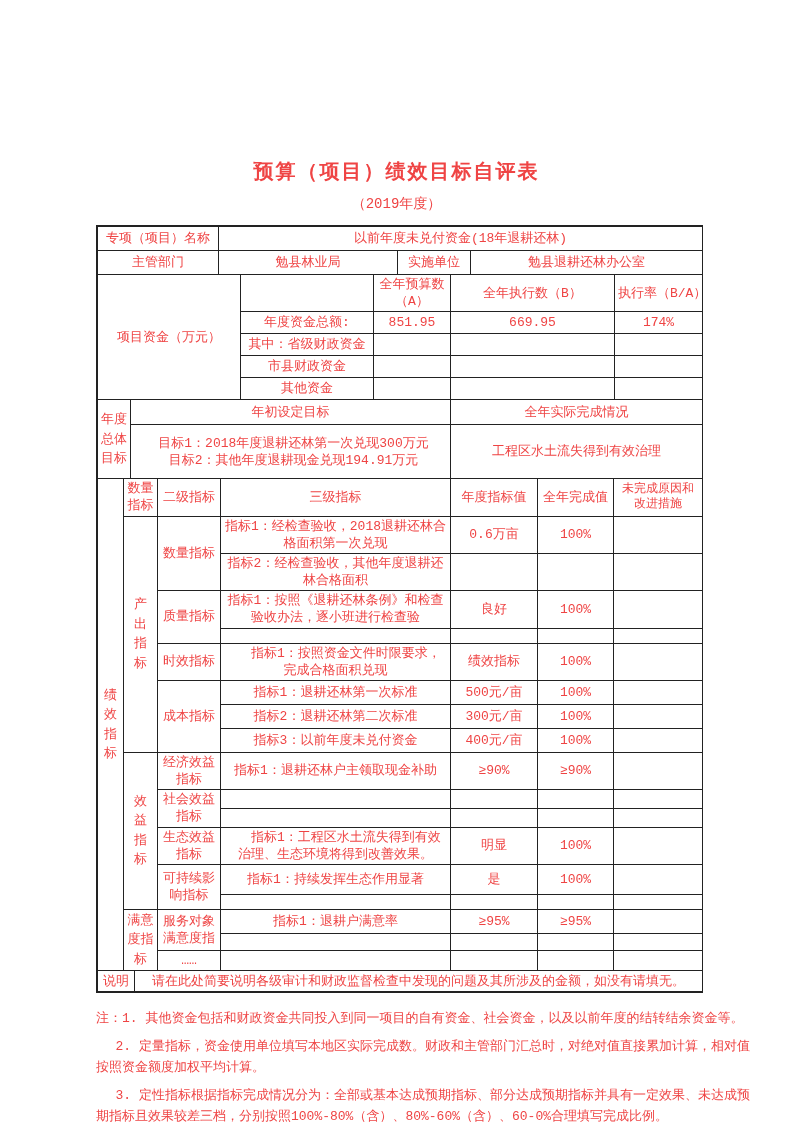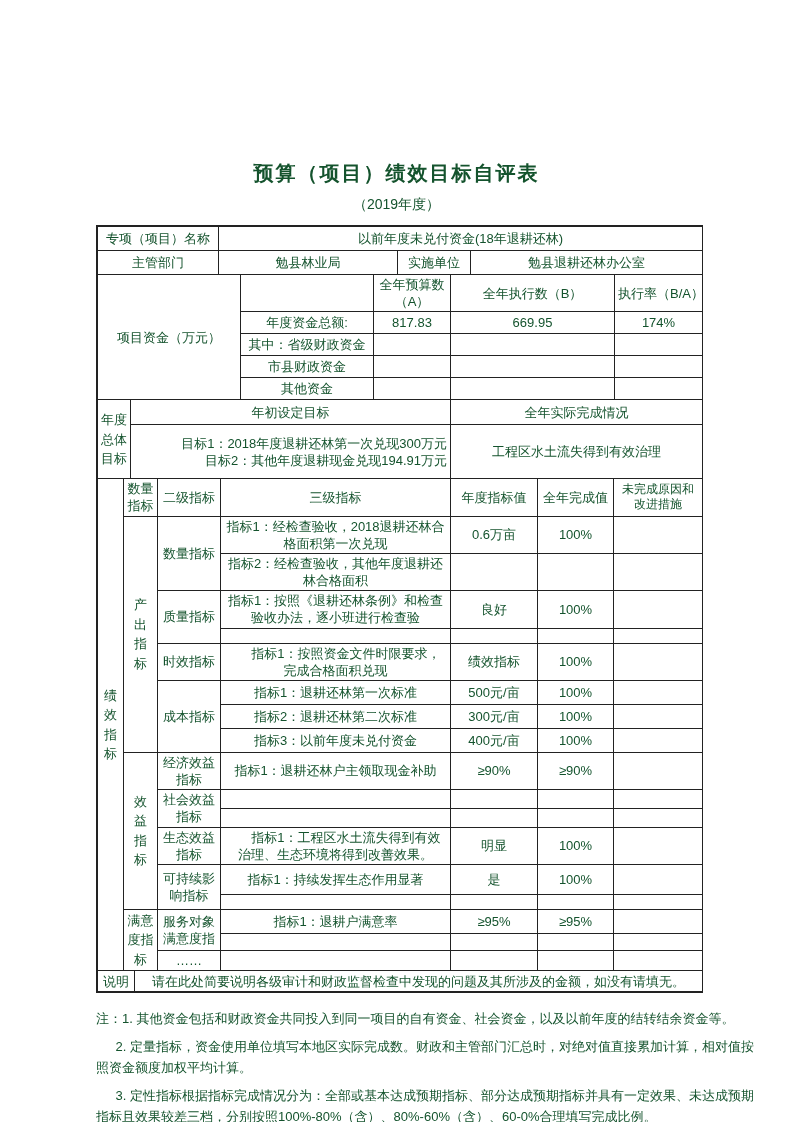--- a/index.html
+++ b/index.html
@@ -1,17 +1,17 @@
 <!DOCTYPE html>
 <html><head>
 <meta charset="utf-8">
 <style>
   html,body{margin:0;padding:0;background:#fff;}
   .page{width:793px;height:1122px;background:#ffffff;position:relative;overflow:hidden;
-        font-family:Liberation Sans, sans-serif;color:#14532d;}
+        font-family:Liberation Mono, monospace;color:#ef4444;}
   .doc-title{padding-top:160px;text-align:center;font-size:20px;font-weight:bold;letter-spacing:2px;line-height:26px;}
   .doc-subtitle{text-align:center;font-size:14px;margin-top:9px;line-height:18px;}
   .sheet{margin:12px 17px 0 96px;width:605px;border:1px solid #222;}
   table.t{border-collapse:collapse;table-layout:fixed;width:605px;font-size:13px;margin-top:-1px;}
   table.t:first-child{margin-top:0;}
   .t td{border:1px solid #222;text-align:center;vertical-align:middle;padding:1px 3px;line-height:1.32;overflow:hidden;word-break:break-all;}
   .tl{text-align:left;padding-left:5px;}
   .tr{text-align:right;padding-right:6px;}
   .l3{padding:0 14px;}
   .ti{text-align:left;text-indent:1.6em;padding:0 3px;}
@@ -83,21 +83,21 @@
       <tbody>
           <tr class="hFh">
         <td rowspan="5">项目资金（万元）</td>
         <td></td>
         <td>全年预算数（A）</td>
         <td>全年执行数（B）</td>
         <td class="nowrap">执行率（B/A）</td>
       </tr>
       <tr class="hF">
         <td class="tl">年度资金总额:</td>
-        <td>817.83</td>
+        <td>851.95</td>
         <td>669.95</td>
         <td class="rate">174%</td>
       </tr>
       <tr class="hF">
         <td class="tl">其中：省级财政资金</td>
         <td></td>
         <td></td>
         <td></td>
       </tr>
       <tr class="hF">
@@ -123,21 +123,21 @@
         </colgroup>
       <tbody>
           <tr class="hCh">
         <td rowspan="2" style="padding:1px 0;">
           <span class="w2">年度总体目标</span>
         </td>
         <td>年初设定目标</td>
         <td>全年实际完成情况</td>
       </tr>
       <tr class="hCg">
-        <td class="tl goals" style="padding-left:9px;text-align:right;">
+        <td class="tl goals" style="padding-left:9px;">
           <div>目标1：2018年度退耕还林第一次兑现300万元</div>
           <div>目标2：其他年度退耕现金兑现194.91万元</div>
         </td>
         <td>工程区水土流失得到有效治理</td>
       </tr>
     </tbody>
       </table>
 
     <table class="t">
       <colgroup>

